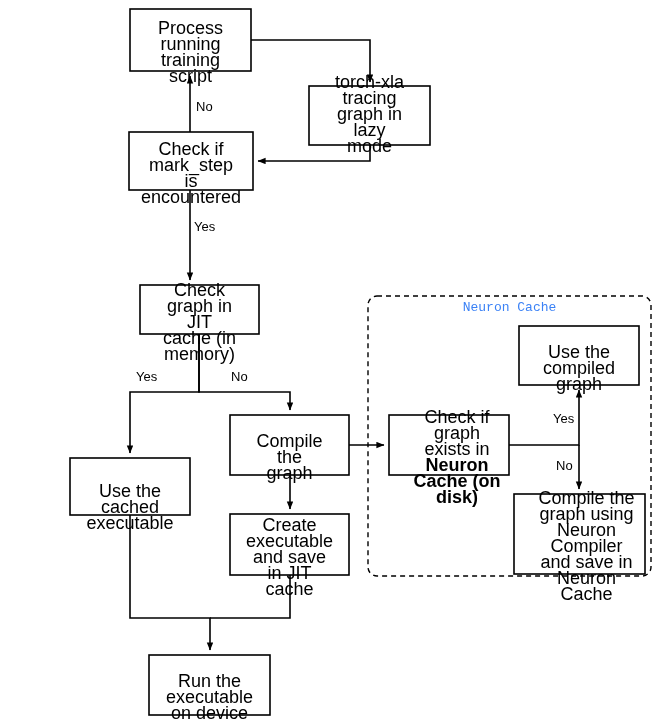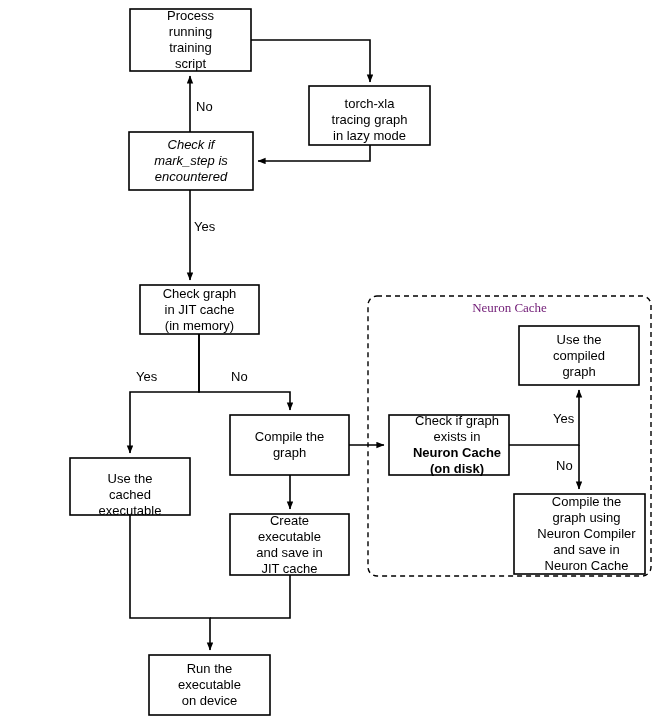--- a/index.html
+++ b/index.html
@@ -38,40 +38,41 @@
     stroke: #000000;
     stroke-width: 1.6;
   }
   .node-text {
     position: absolute;
     display: flex;
     align-items: center;
     justify-content: center;
     text-align: center;
     font-family: "Liberation Sans", sans-serif;
-    font-size: 13px;
+    font-size: 18px;
     line-height: 16px;
     color: #000000;
     box-sizing: border-box;
     padding: 0 22px;
     pointer-events: none;
+    margin-top: 12px;
   }
   .edge-label {
     position: absolute;
     font-family: Liberation Sans, sans-serif;
     font-size: 13px;
     line-height: 15px;
     color: #000000;
     white-space: nowrap;
   }
   .group-title {
     position: absolute;
-    font-family: Liberation Serif, serif;
+    font-family: Liberation Mono, monospace;
     font-size: 13px;
-    color: #701a75;
+    color: #3b82f6;
     white-space: nowrap;
     text-align: center;
   }
   .bold {
     font-weight: bold;
   }
 </style>
 </head>
 <body>
 
@@ -117,22 +118,22 @@
 
   <div id="text-layer">
       <div class="group-title" style="left: 368px; top: 300px; width: 283px;">Neuron Cache</div>
       <div class="edge-label" style="left: 196px; top: 99px;">No</div>
       <div class="edge-label" style="left: 194px; top: 219px;">Yes</div>
       <div class="edge-label" style="left: 136px; top: 369px;">Yes</div>
       <div class="edge-label" style="left: 231px; top: 369px;">No</div>
       <div class="edge-label" style="left: 553px; top: 411px;">Yes</div>
       <div class="edge-label" style="left: 556px; top: 458px;">No</div>
       <div class="node-text" style="left: 130px; top: 9px; width: 121px; height: 62px;">Process running training script</div>
-      <div class="node-text" style="left: 309px; top: 98px; width: 121px; height: 44px; text-align: center;">torch-xla tracing graph in lazy mode</div>
-      <div class="node-text" style="left: 129px; top: 132px; width: 124px; height: 58px; font-style: italic;">Check if mark_step is encountered</div>
+      <div class="node-text" style="left: 309px; top: 80px; width: 121px; height: 44px; text-align: center;">torch-xla tracing graph in lazy mode</div>
+      <div class="node-text" style="left: 129px; top: 132px; width: 124px; height: 58px;">Check if mark_step is encountered</div>
       <div class="node-text" style="left: 140px; top: 285px; width: 119px; height: 49px;">Check graph in JIT cache (in memory)</div>
       <div class="node-text" style="left: 70px; top: 458px; width: 120px; height: 73px;">Use the cached executable</div>
       <div class="node-text" style="left: 230px; top: 415px; width: 119px; height: 60px;">Compile the graph</div>
       <div class="node-text" style="left: 230px; top: 514px; width: 119px; height: 61px;">Create executable and save in JIT cache</div>
       <div class="node-text" style="left: 389px; top: 415px; width: 136px; height: 60px;">
         <span><span>Check if graph exists in </span><span class="bold">Neuron Cache (on disk)</span></span>
       </div>
       <div class="node-text" style="left: 519px; top: 326px; width: 120px; height: 59px;">Use the compiled graph</div>
       <div class="node-text" style="left: 514px; top: 494px; width: 145px; height: 80px;">Compile the graph using Neuron Compiler and save in Neuron Cache</div>
       <div class="node-text" style="left: 149px; top: 655px; width: 121px; height: 60px;">Run the executable on device</div>

